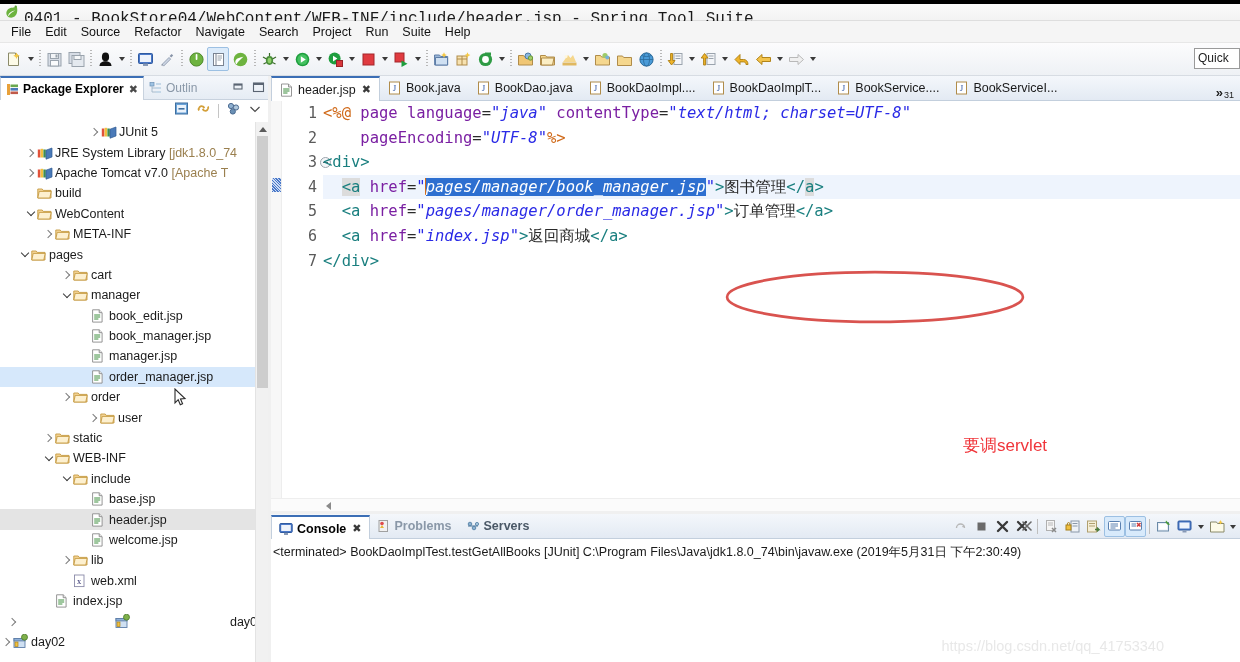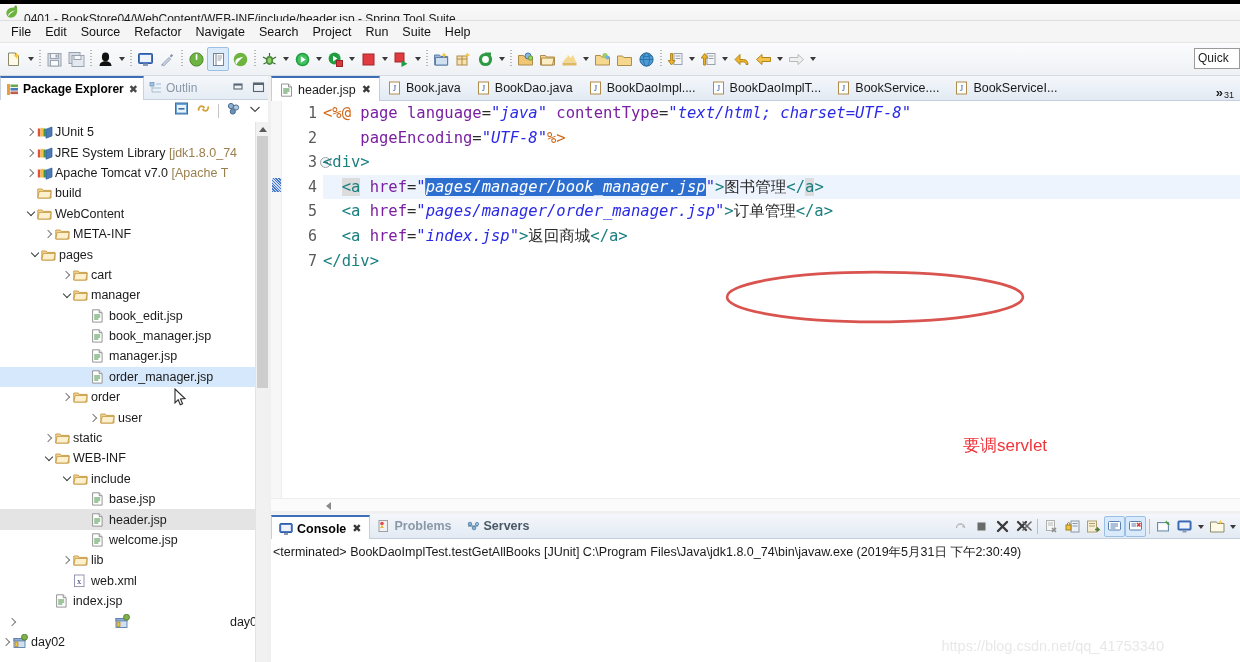--- a/index.html
+++ b/index.html
@@ -27,22 +27,23 @@
   .titlebar .blackstrip {
     position: absolute; left: 0; top: 0; width: 1240px; height: 4px;
     background: #000;
   }
   .sts-logo {
     width: 15px; height: 15px; margin-right: 5px; margin-top: 3px;
     position: relative; flex: 0 0 auto;
   }
   .sts-logo svg { display: block; }
   .titlebar .ttxt {
-    font-size: 12px; color: #1a1a1a; margin-top: 18px;
+    font-size: 16px; color: #1a1a1a; margin-top: 18px;
     white-space: nowrap;
+    font-family: Liberation Mono, monospace;
   }
 
   
   .menubar {
     position: absolute; left: 0; top: 21px; width: 1240px; height: 22px;
     background: #f5f5f5;
     display: flex; align-items: center;
     padding-left: 4px;
     border-bottom: 1px solid #e7e7e7;
   }
@@ -683,21 +684,21 @@
       </span>
       <span>
         <svg width="14" height="14" viewBox="0 0 14 14">
           <path d="M2.5 5l4.5 4.5L11.5 5" fill="none" stroke="#4a4a4a" stroke-width="1.2"></path>
         </svg>
       </span>
     </div>
 
     <div class="tree">
       <div id="tree-rows">
-          <div class="trow" style="padding-left: 24px;">
+          <div class="trow" style="padding-left: 40px; margin-left: 48px;">
             <span class="twist r"></span>
             <span class="ticon" style="display: flex;">
               <svg width="16" height="14" viewBox="0 0 16 14">
                 <rect x="0.8" y="3.5" width="2.6" height="8" fill="#e0523a"></rect>
                 <rect x="3.6" y="2.8" width="2.6" height="8.7" fill="#f0c040"></rect>
                 <rect x="6.4" y="3.5" width="2.4" height="8" fill="#3f8f4f"></rect>
                 <path d="M9 4.2l6 -2.2v9l-6 2.2z" fill="#4a7ab8" stroke="#2f5a90" stroke-width="0.7"></path>
               </svg>
             </span>
             <span class="tlbl">JUnit 5</span>
@@ -749,21 +750,21 @@
           <div class="trow" style="padding-left: 42px;">
             <span class="twist r"></span>
             <span class="ticon" style="display: flex;">
               <svg width="15" height="14" viewBox="0 0 15 14">
                 <path d="M0.8 3h4.4l1 1.4H14v7.6H0.8z" fill="#f6d698" stroke="#c59a42" stroke-width="0.9"></path>
                 <path d="M2.2 5.4h12L12.8 12H0.8z" fill="#fdf0cf" stroke="#c59a42" stroke-width="0.9"></path>
               </svg>
             </span>
             <span class="tlbl">META-INF</span>
           </div>
-          <div class="trow" style="padding-left: 28px; text-align: right;">
+          <div class="trow" style="padding-left: 18px; text-align: right;">
             <span class="twist d"></span>
             <span class="ticon" style="display: flex;">
               <svg width="15" height="14" viewBox="0 0 15 14">
                 <path d="M0.8 3h4.4l1 1.4H14v7.6H0.8z" fill="#f6d698" stroke="#c59a42" stroke-width="0.9"></path>
                 <path d="M2.2 5.4h12L12.8 12H0.8z" fill="#fdf0cf" stroke="#c59a42" stroke-width="0.9"></path>
               </svg>
             </span>
             <span class="tlbl">pages</span>
           </div>
           <div class="trow" style="padding-left: 60px;">

